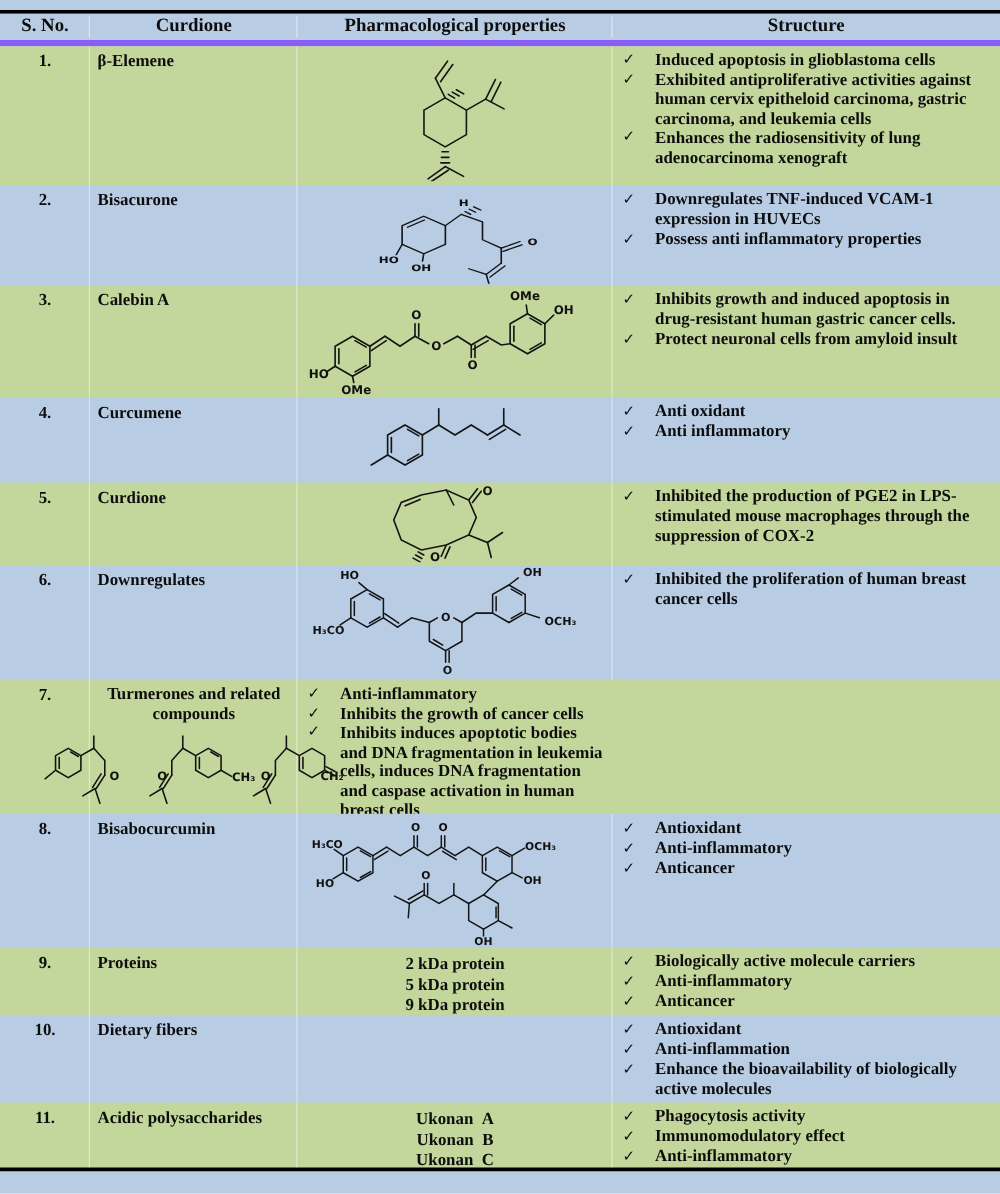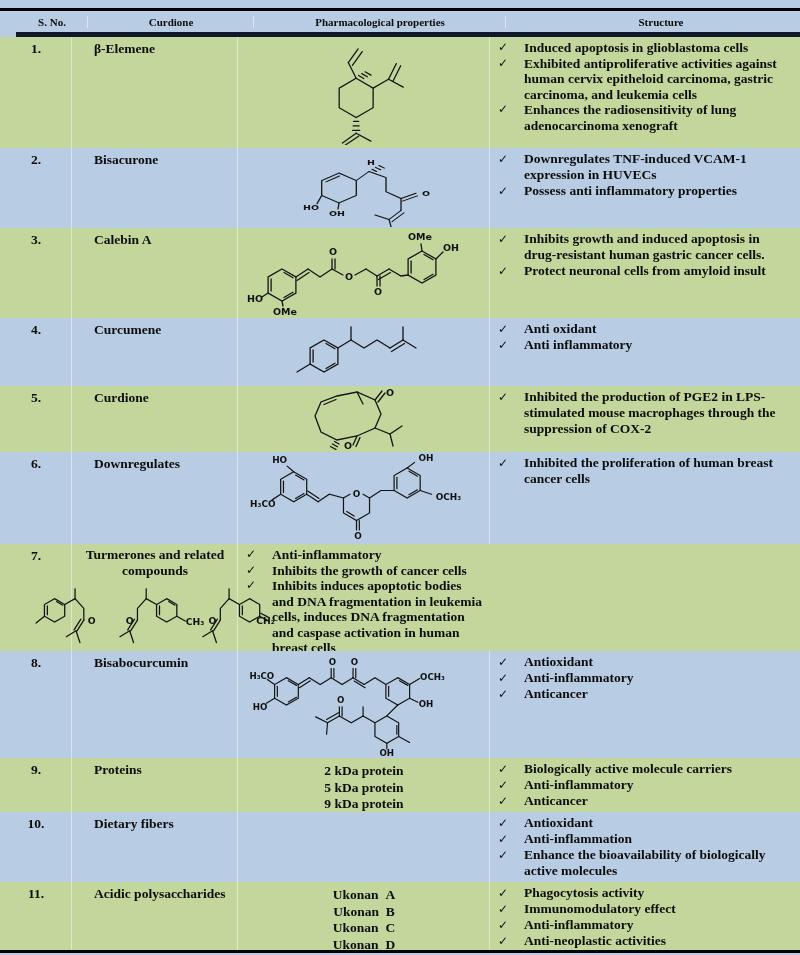--- a/index.html
+++ b/index.html
@@ -1,31 +1,31 @@
 <!DOCTYPE html>
 <html><head>
 <meta charset="utf-8">
 <style>
   html,body{margin:0;padding:0;background:#fff;}
   body{width:800px;height:955px;font-family:"Liberation Serif",serif;color:#0d0d0d;}
   .table{width:800px;height:955px;overflow:hidden;background:#b8cce4;}
   .strip-top{height:8px;background:#b8cce4;border-bottom:3px solid #000;}
   .header{display:grid;grid-template-columns:72px 166px 252px 310px;height:21px;background:#b8cce4;
-          border-bottom:5px solid #0f172a;align-items:center;text-align:center;font-weight:bold;font-size:11px;margin-left:16px;}
+          border-bottom:5px solid #8b5cf6;align-items:center;text-align:center;font-weight:bold;font-size:15px;}
   .header>div{box-shadow:inset -1px 0 0 rgba(255,255,255,.5);}
   .header>div:last-child{box-shadow:none;}
   .row{display:grid;grid-template-columns:72px 166px 252px 310px;overflow:hidden;}
   .row>*{box-shadow:inset -1px 0 0 rgba(255,255,255,.45);}
   .row>*:last-child{box-shadow:none;}
   .green{background:#c3d69b;}
   .blue{background:#b8cce4;}
   .rh1{height:111px}.rh2{height:80px}.rh3{height:90px}.rh4{height:68px}.rh5{height:66px}
-  .rh6{height:92px}.rh7{height:107px}.rh8{height:107px}.rh9{height:54px}.rh10{height:70px}.rh11{height:68px}
+  .rh6{height:92px}.rh7{height:107px}.rh8{height:107px}.rh9{height:54px}.rh10{height:70px}.rh11{height:52px}
   .num{font-weight:bold;font-size:13.5px;text-align:center;padding-top:4px;}
-  .cmp{font-weight:bold;font-size:13.5px;padding:4px 4px 0 6px;margin-left:16px;}
+  .cmp{font-weight:bold;font-size:13.5px;padding:4px 4px 0 6px;}
   .structure{display:flex;flex-direction:column;align-items:center;justify-content:center;}
   .structure.top{justify-content:center;padding-top:3px;}
   .caption{font-weight:bold;font-size:13.5px;text-align:center;line-height:16px;}
   .struct-lines{font-weight:bold;font-size:13.5px;text-align:center;line-height:16.5px;padding-top:2px;}
   .props{padding:3px 6px 0 8px;font-size:13.5px;}
   .prop{display:flex;font-weight:bold;line-height:16px;}
   .tight .prop{line-height:15.5px;}
   .chk{width:26px;flex:none;font-family:"DejaVu Sans",sans-serif;font-weight:normal;font-size:12px;}
   .ptxt{flex:1;}
   .bottom-band{height:2px;background:#b8cce4;border-top:3px solid #000;}

